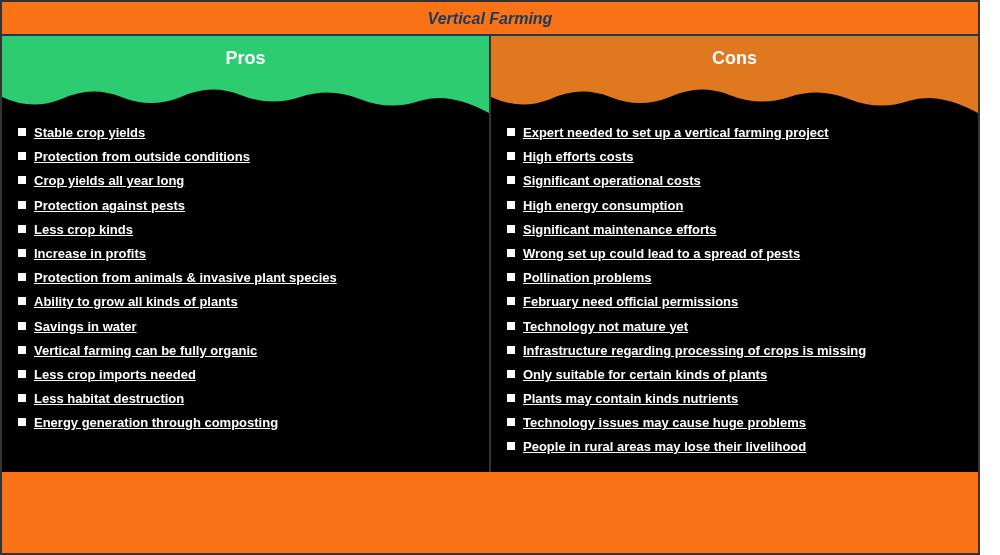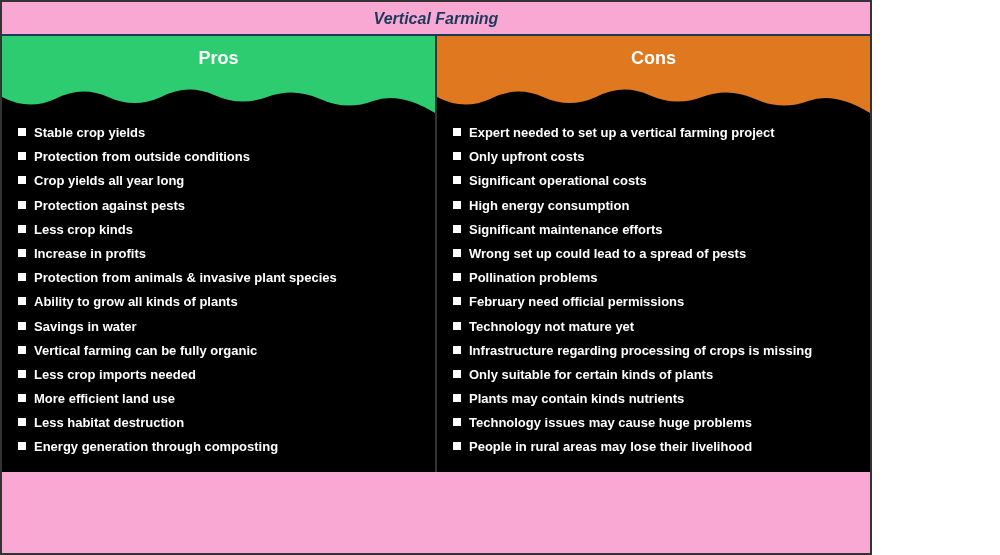--- a/index.html
+++ b/index.html
@@ -5,24 +5,24 @@
     * { box-sizing: border-box; margin: 0; padding: 0; }
     body {
       width: 1000px;
       height: 555px;
       background: #fff;
       font-family: Arial, sans-serif;
       font-size: 13px;
       overflow: hidden;
     }
     .page-wrapper {
-      width: 872px;
+      width: 980px;
       min-height: 555px;
       border: 2px solid #333;
-      background: #f9a8d4;
+      background: #f97316;
     }
     .title-bar {
       text-align: center;
       padding: 8px 0 6px;
       border-bottom: 2px solid #1a3a5c;
     }
     .title-bar h1 {
       font-size: 16px;
       font-weight: bold;
       color: #1a3a5c;
@@ -73,20 +73,21 @@
     .col-body {
       background: #000;
       color: #fff;
       padding: 8px 16px 12px 16px;
       flex: 1;
     }
     .item-list {
       list-style: none;
       padding: 0;
       margin: 0;
+      text-decoration: underline;
     }
     .item-list li {
       display: flex;
       align-items: flex-start;
       padding: 3px 0;
       line-height: 1.4;
       font-size: 13px;
       font-weight: bold;
       color: #fff;
     }
@@ -158,24 +159,20 @@
             <li>
               <span class="bullet"></span>
               <span>Vertical farming can be fully organic</span>
             </li>
             <li>
               <span class="bullet"></span>
               <span>Less crop imports needed</span>
             </li>
             <li>
               <span class="bullet"></span>
-              <span>More efficient land use</span>
-            </li>
-            <li>
-              <span class="bullet"></span>
               <span>Less habitat destruction</span>
             </li>
             <li>
               <span class="bullet"></span>
               <span>Energy generation through composting</span>
             </li>
           </ul>
       </div>
     </div>
 
@@ -187,21 +184,21 @@
         </svg>
       </div>
       <div class="col-body">
         <ul class="item-list" id="cons-list">
             <li>
               <span class="bullet"></span>
               <span>Expert needed to set up a vertical farming project</span>
             </li>
             <li>
               <span class="bullet"></span>
-              <span>Only upfront costs</span>
+              <span>High efforts costs</span>
             </li>
             <li>
               <span class="bullet"></span>
               <span>Significant operational costs</span>
             </li>
             <li>
               <span class="bullet"></span>
               <span>High energy consumption</span>
             </li>
             <li>

